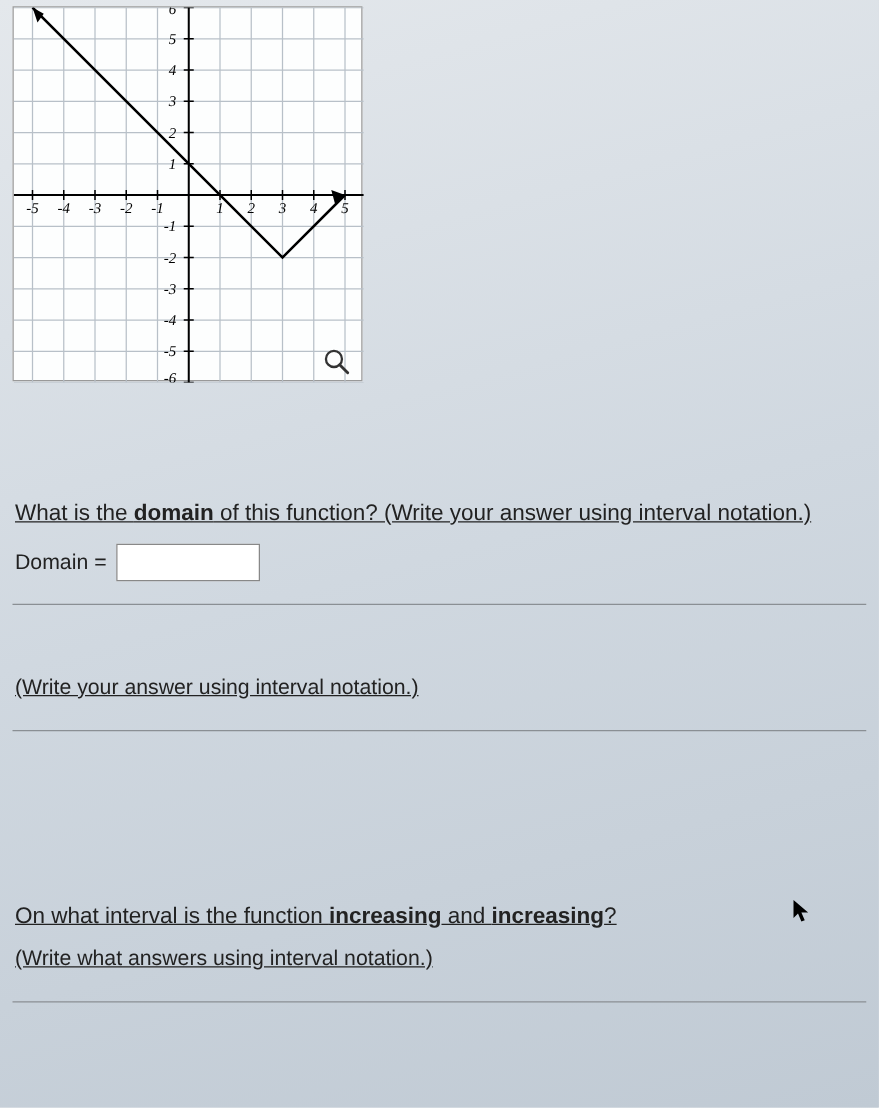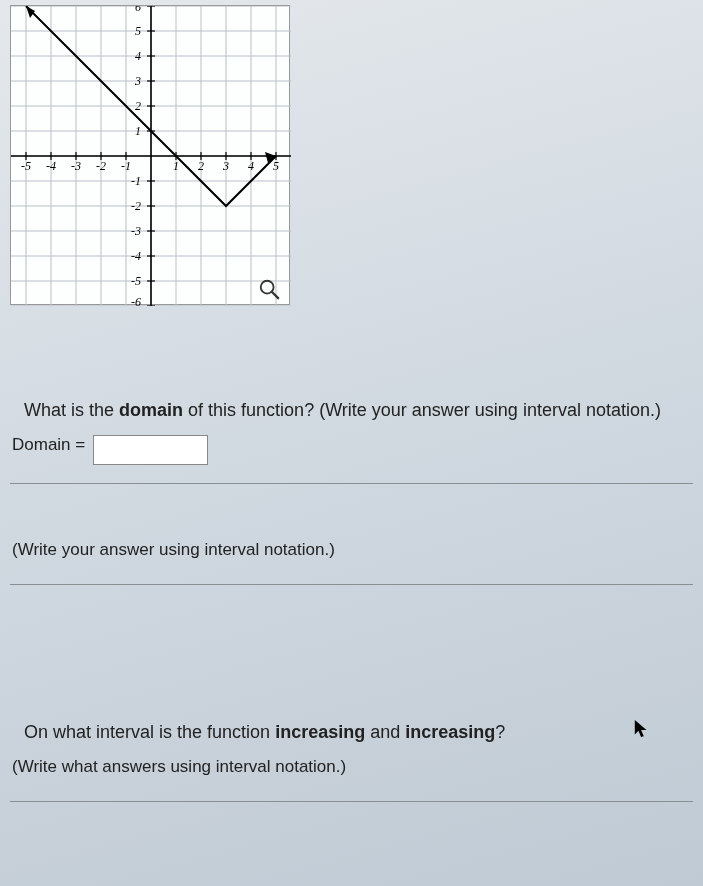--- a/index.html
+++ b/index.html
@@ -43,32 +43,34 @@
     right: 10px;
     padding: 4px 2px 14px 2px;
     border-bottom: 1px solid #8a8f94;
   }
   .q1 { top: 390px; }
   .q2 { top: 530px; }
   .q3 { top: 712px; border-bottom:1px solid #8a8f94;}
   .q-text {
     font-size: 18px;
     color: #222;
-    margin: 4px 0 12px 12px;
+    margin: 4px 0 12px 0;
     line-height:1.4;
+    text-decoration:underline;
   }
   .q-text .b { font-weight:bold; }
   .sub-text {
     font-size: 17px;
     color: #222;
     margin: 6px 0 10px 0;
+    text-decoration: underline;
   }
   .field-row {
     display:flex;
-    align-items:flex-start;
+    align-items:center;
     gap:8px;
     margin: 8px 0 4px 0;
   }
   .field-label {
     font-size:17px;
     color:#222;
   }
   .answer-box {
     width: 115px;
     height: 30px;

